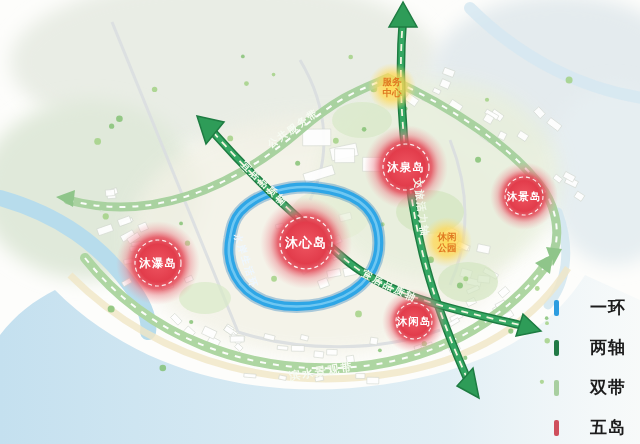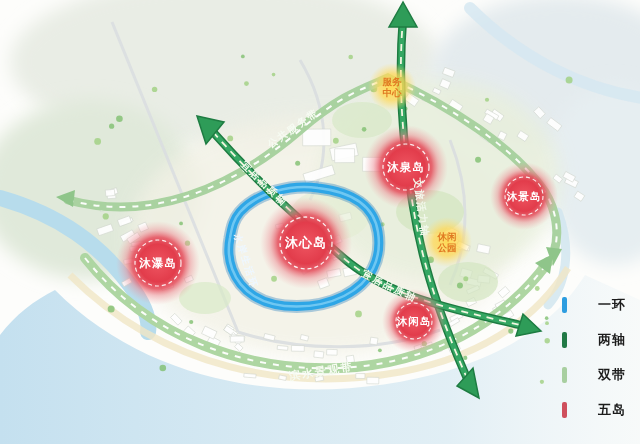--- a/index.html
+++ b/index.html
@@ -8,21 +8,21 @@
   svg{position:absolute;left:0;top:0;}
   text{user-select:none;}
   .isl-t{fill:#ffffff;font-weight:bold;letter-spacing:1px;}
   .node-t{fill:#e07a22;font-weight:bold;}
   .axis-t{fill:#f2f8ec;font-weight:bold;letter-spacing:2px;}
   .belt-t{fill:#f6fbf2;font-weight:bold;letter-spacing:2px;}
   .ring-t{fill:#eef7ff;font-weight:bold;letter-spacing:2px;}
   .legend{position:absolute;right:14px;top:296px;display:flex;flex-direction:column;gap:17px;}
   .legend-item{display:flex;align-items:center;gap:7px;}
   .legend-bar{display:inline-block;width:5px;height:16px;border-radius:2px;}
-  .legend-label{font-size:13px;font-weight:bold;color:#1c1c1c;letter-spacing:1px;margin-left:24px;}
+  .legend-label{font-size:17px;font-weight:bold;color:#1c1c1c;letter-spacing:1px;margin-left:24px;}
 </style>
 </head>
 <body>
 
 <div class="stage">
 <svg width="640" height="444" viewBox="0 0 640 444">
   <defs>
     <radialGradient id="isl" cx="50%" cy="50%" r="50%">
       <stop offset="0%" stop-color="#ee5561"></stop>
       <stop offset="45%" stop-color="#e23c4b"></stop>

